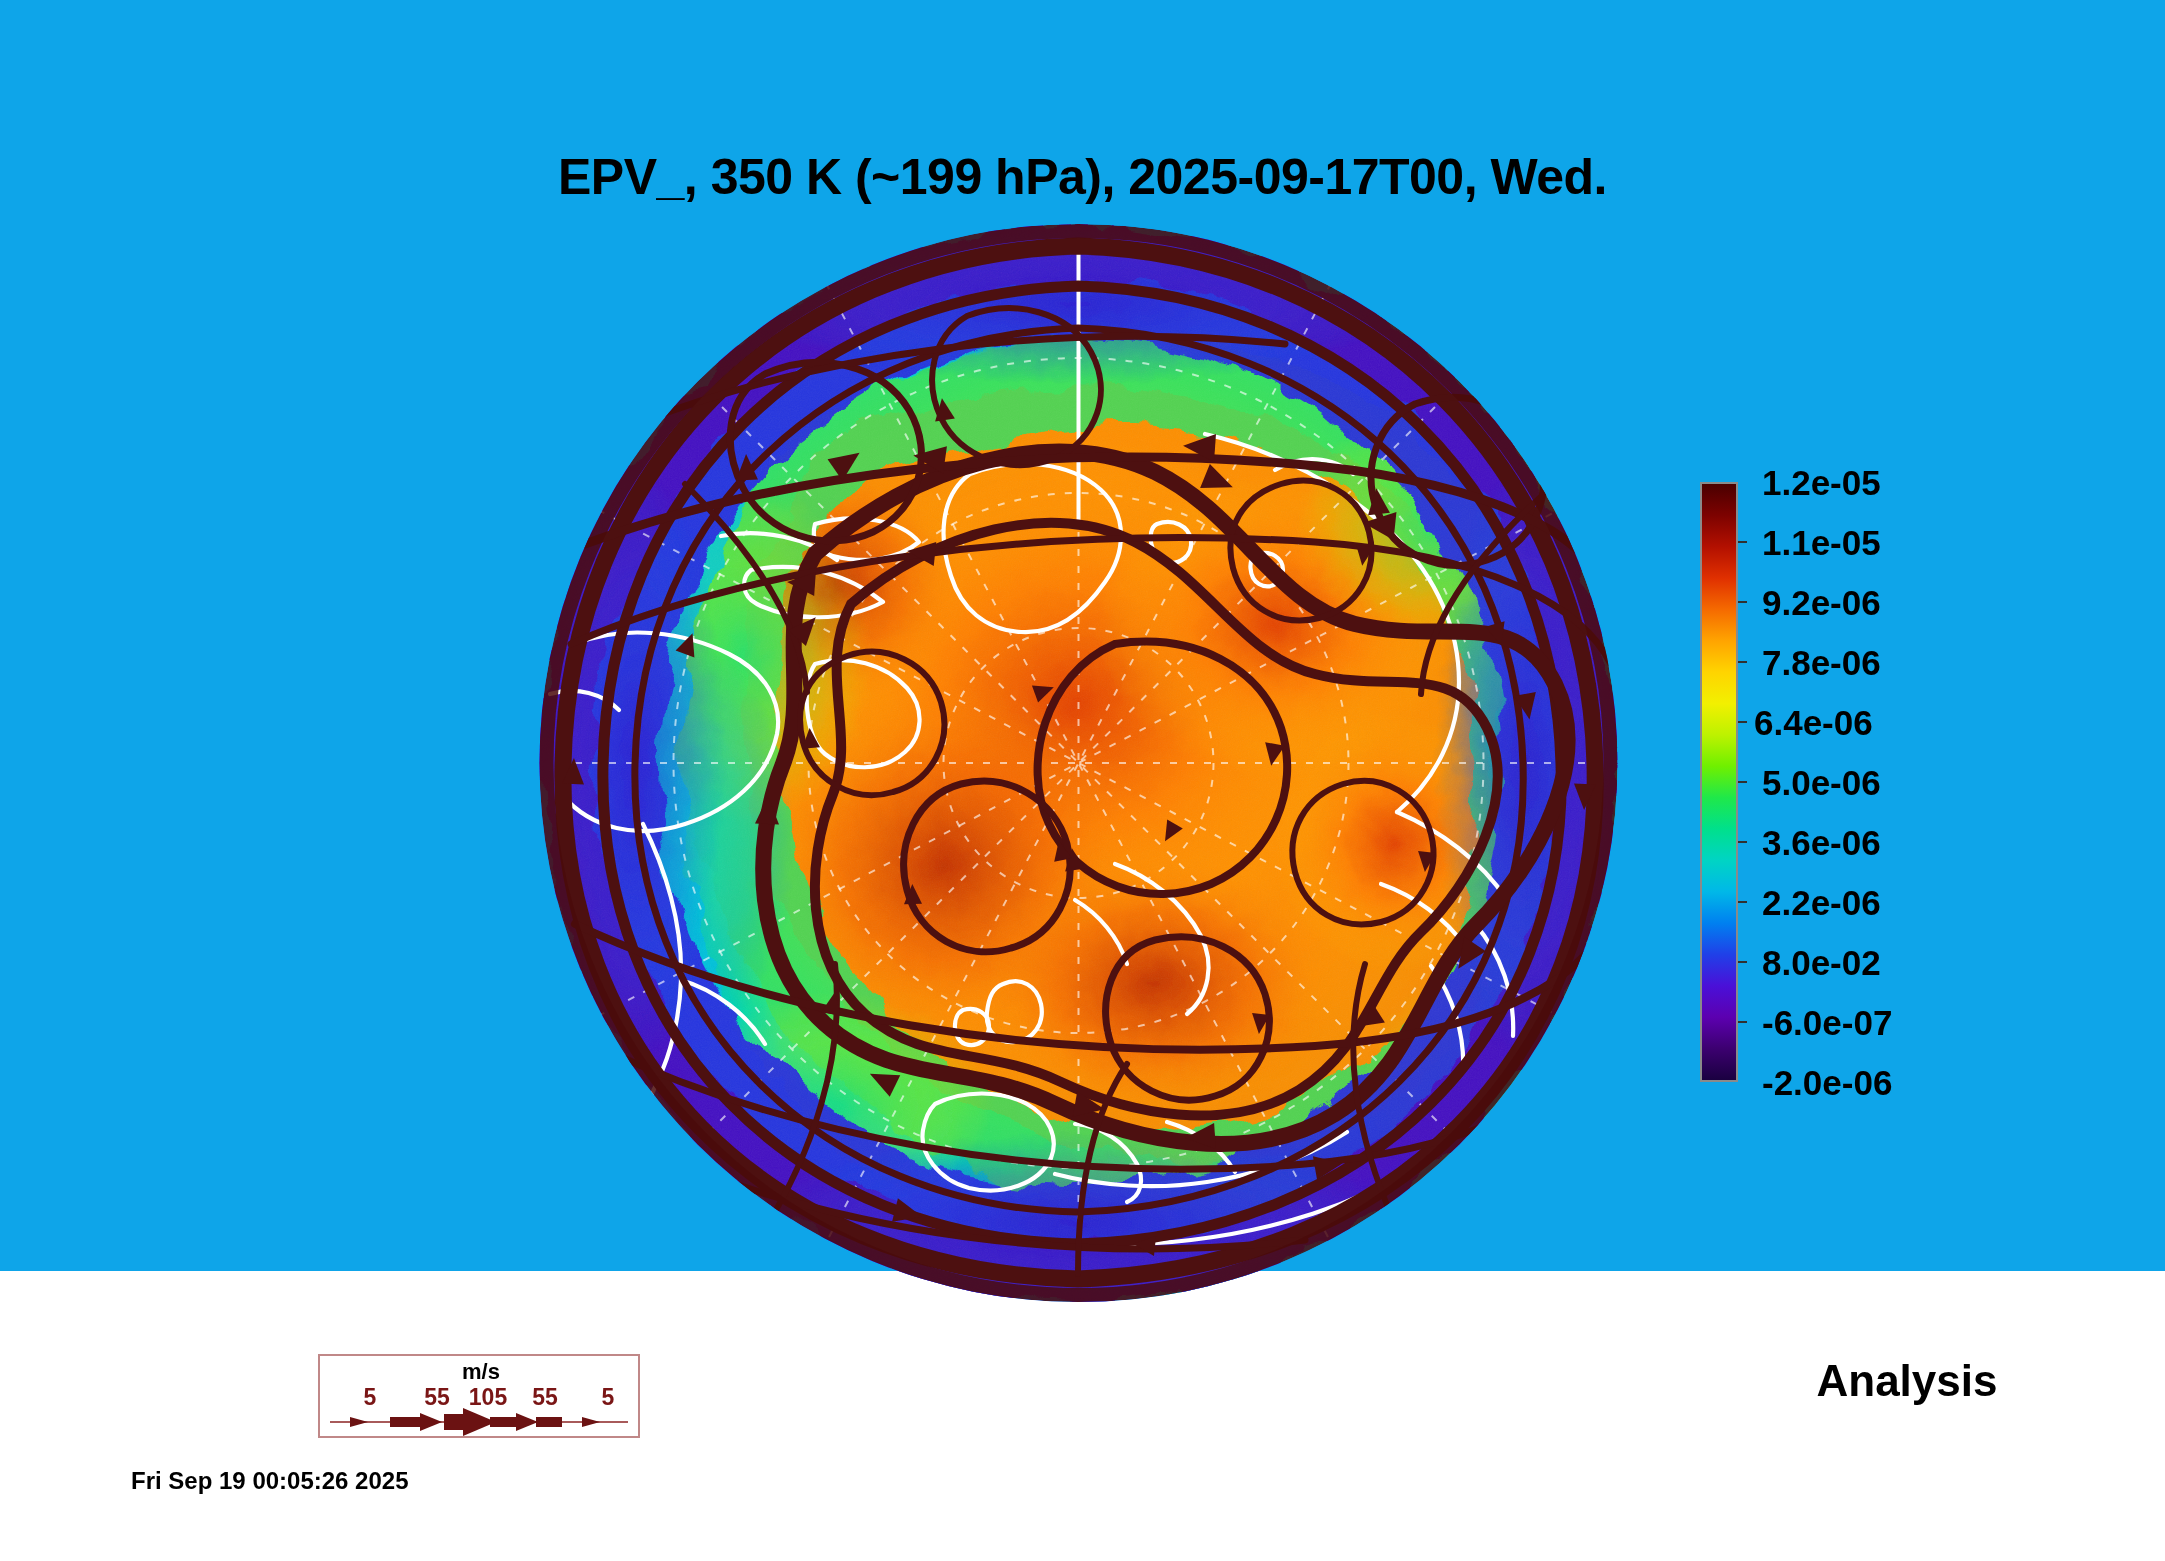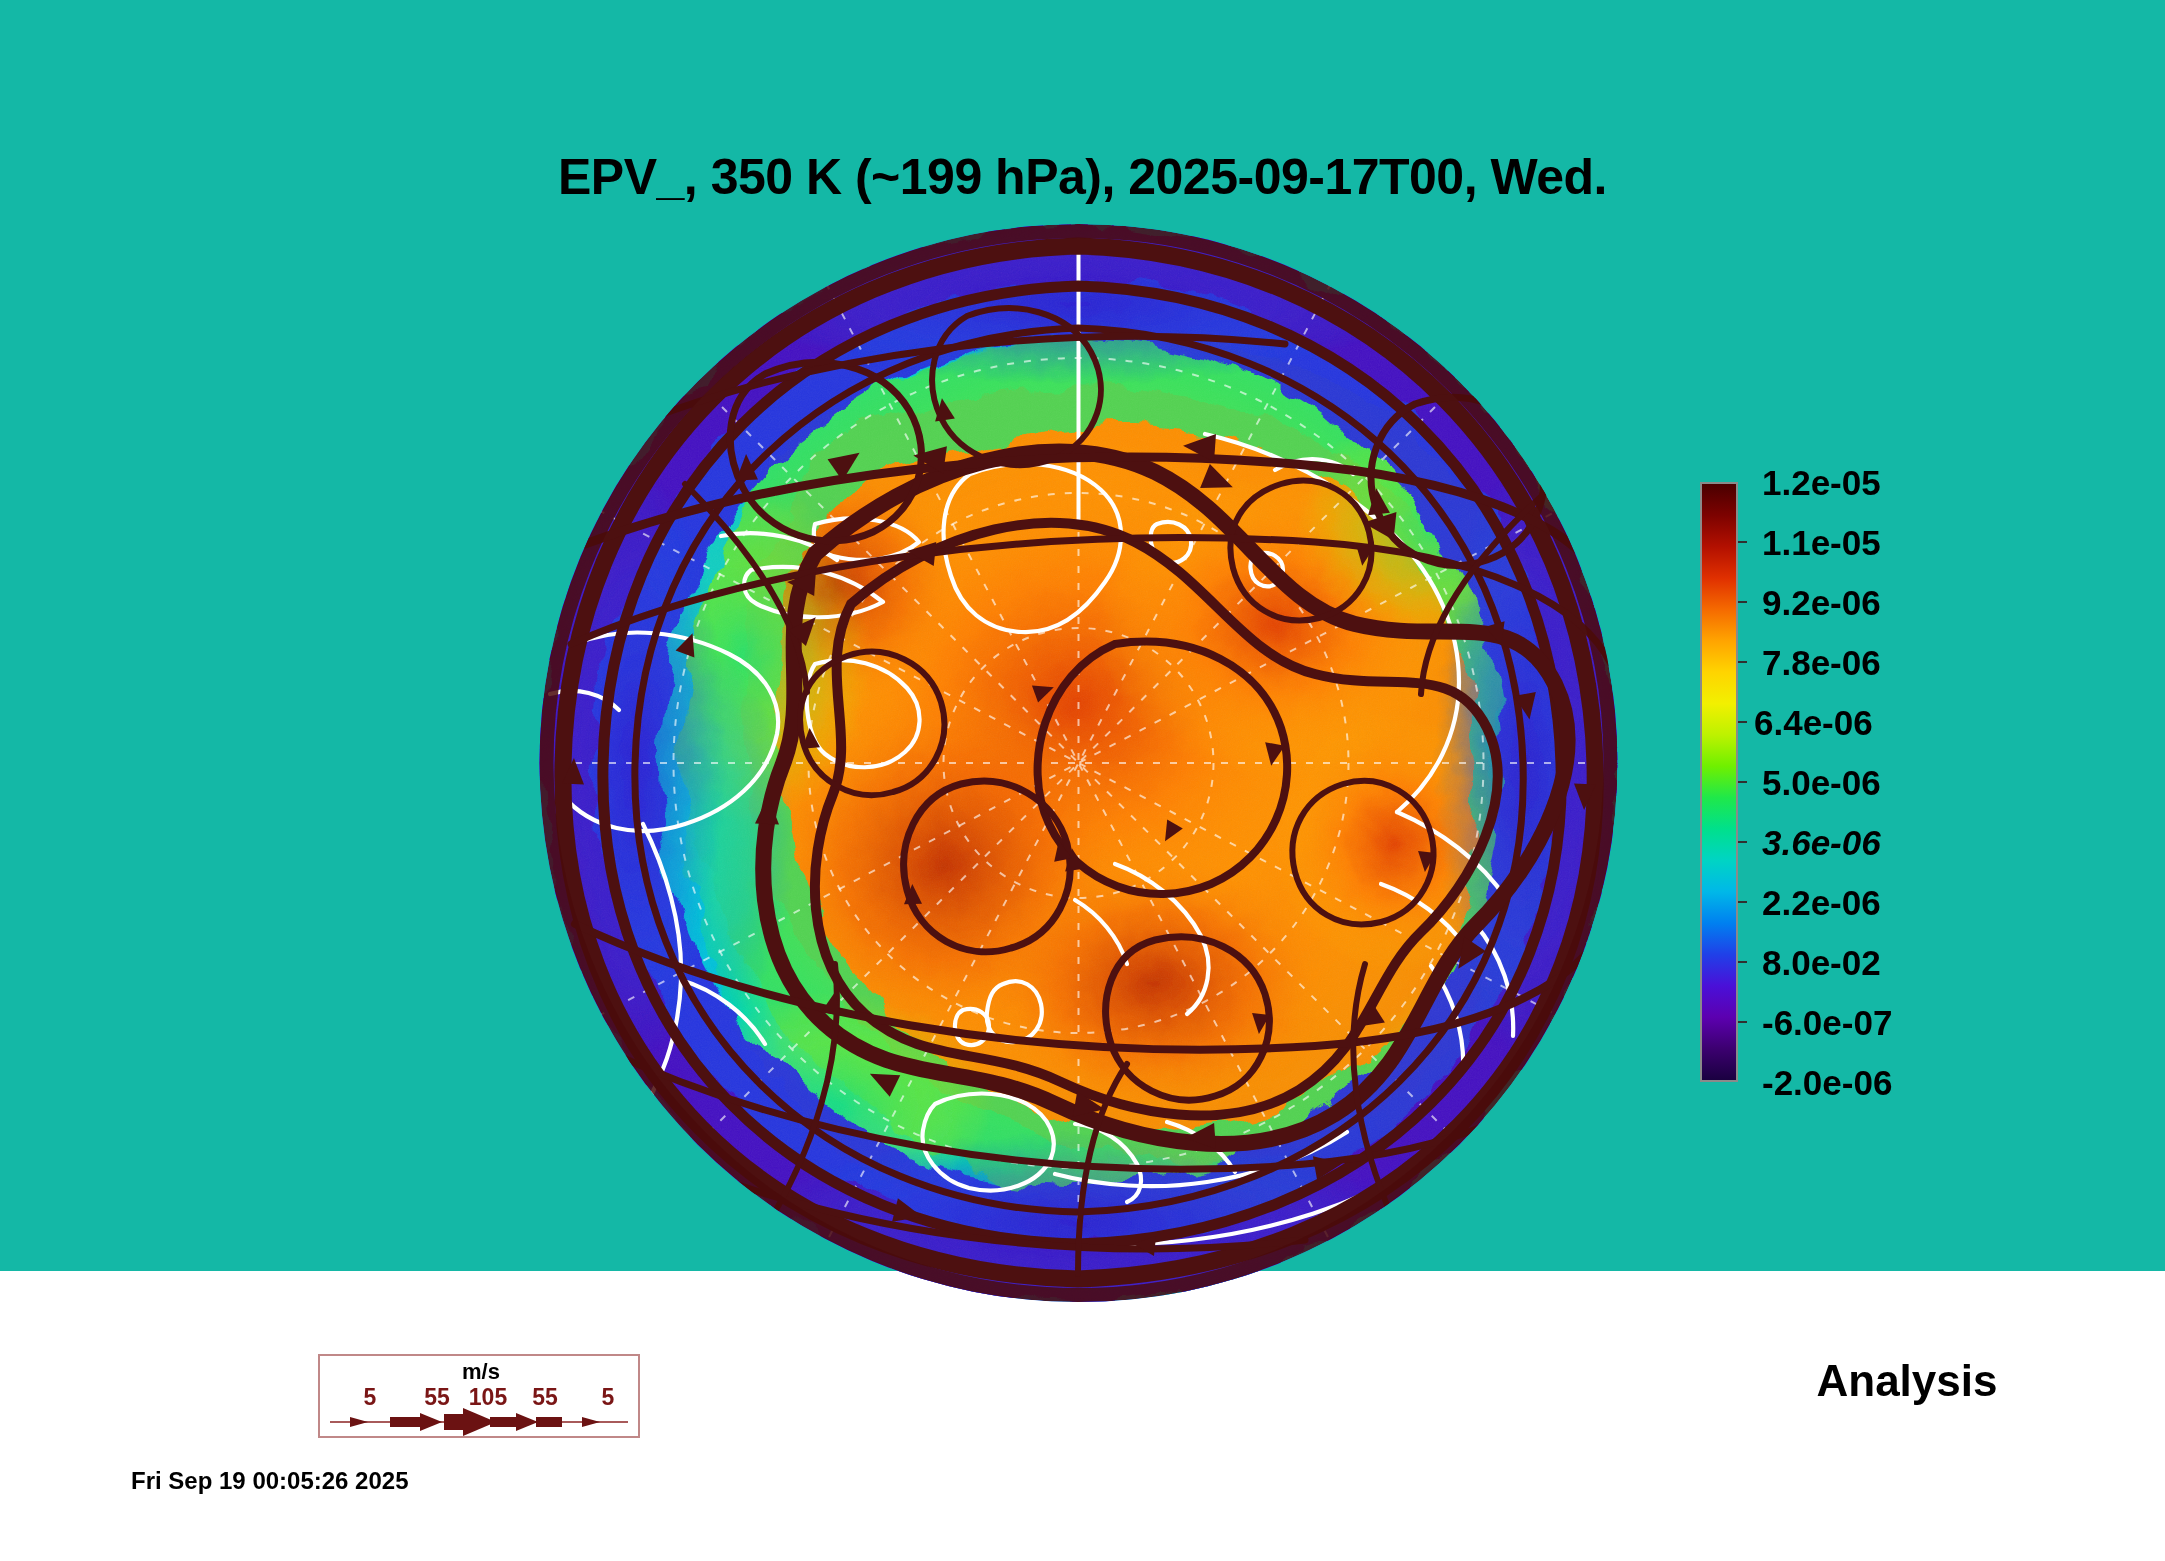--- a/index.html
+++ b/index.html
@@ -1,19 +1,19 @@
 <!DOCTYPE html>
 <html><head>
 <meta charset="utf-8">
 <style>
   html,body{margin:0;padding:0;background:#ffffff;}
   body{width:2165px;height:1561px;position:relative;overflow:hidden;
        font-family:"Liberation Sans",sans-serif;}
 
-  #page{position:absolute;left:0;top:0;width:2165px;height:1271px;background:#14b8a6;}
+  #page{position:absolute;left:0;top:0;width:2165px;height:1271px;background:#0ea5e9;}
 
   
   #title{position:absolute;left:0;top:148px;width:2165px;text-align:center;
          font-size:50px;font-weight:bold;color:#000;letter-spacing:-0.5px;
          font-family:"Liberation Sans",sans-serif;white-space:nowrap;}
 
   
   #map-wrap{position:absolute;left:515px;top:224px;width:1127px;height:1078px;}
   #map-disc{position:absolute;left:0;top:0;width:1127px;height:1078px;
             border-radius:50%;overflow:hidden;}
@@ -366,21 +366,21 @@
       <div class="cb-lab" style="left: 1762px; top: 542px;">1.1e-05</div>
       <div class="cb-tick" style="left: 1738px; top: 601px;"></div>
       <div class="cb-lab" style="left: 1762px; top: 602px;">9.2e-06</div>
       <div class="cb-tick" style="left: 1738px; top: 661px;"></div>
       <div class="cb-lab" style="left: 1762px; top: 662px;">7.8e-06</div>
       <div class="cb-tick" style="left: 1738px; top: 721px;"></div>
       <div class="cb-lab" style="left: 1754px; top: 722px;">6.4e-06</div>
       <div class="cb-tick" style="left: 1738px; top: 781px;"></div>
       <div class="cb-lab" style="left: 1762px; top: 782px;">5.0e-06</div>
       <div class="cb-tick" style="left: 1738px; top: 841px;"></div>
-      <div class="cb-lab" style="left: 1762px; top: 842px; font-style: italic;">3.6e-06</div>
+      <div class="cb-lab" style="left: 1762px; top: 842px;">3.6e-06</div>
       <div class="cb-tick" style="left: 1738px; top: 901px;"></div>
       <div class="cb-lab" style="left: 1762px; top: 902px;">2.2e-06</div>
       <div class="cb-tick" style="left: 1738px; top: 961px;"></div>
       <div class="cb-lab" style="left: 1762px; top: 962px;">8.0e-02</div>
       <div class="cb-tick" style="left: 1738px; top: 1021px;"></div>
       <div class="cb-lab" style="left: 1762px; top: 1022px;">-6.0e-07</div>
       <div class="cb-lab" style="left: 1762px; top: 1082px;">-2.0e-06</div>
     </div>
 
   <div id="windbox">

